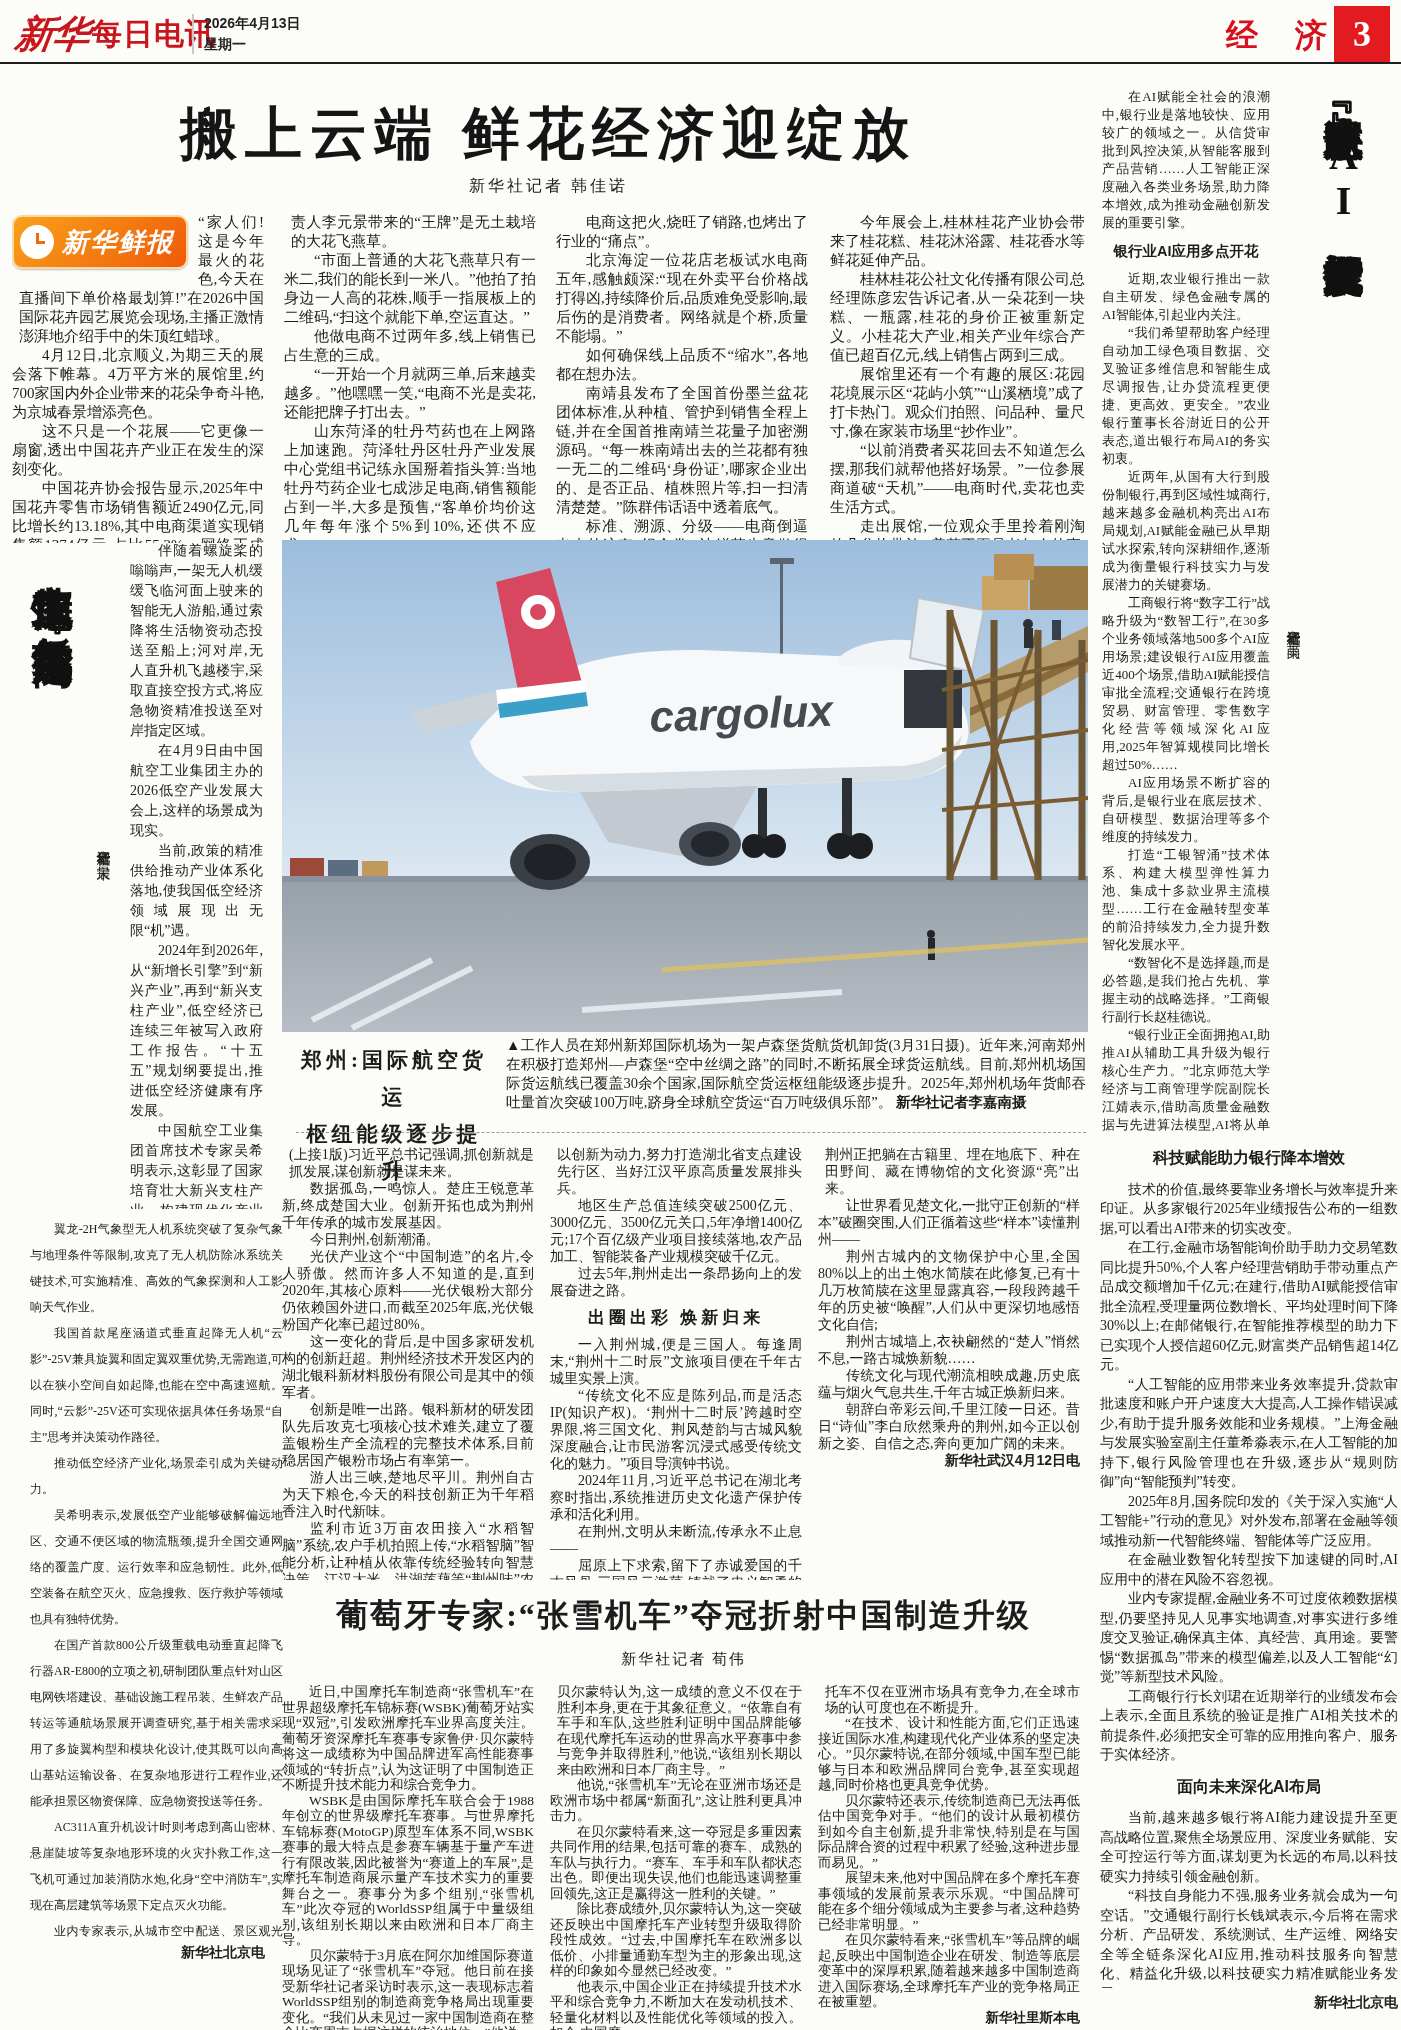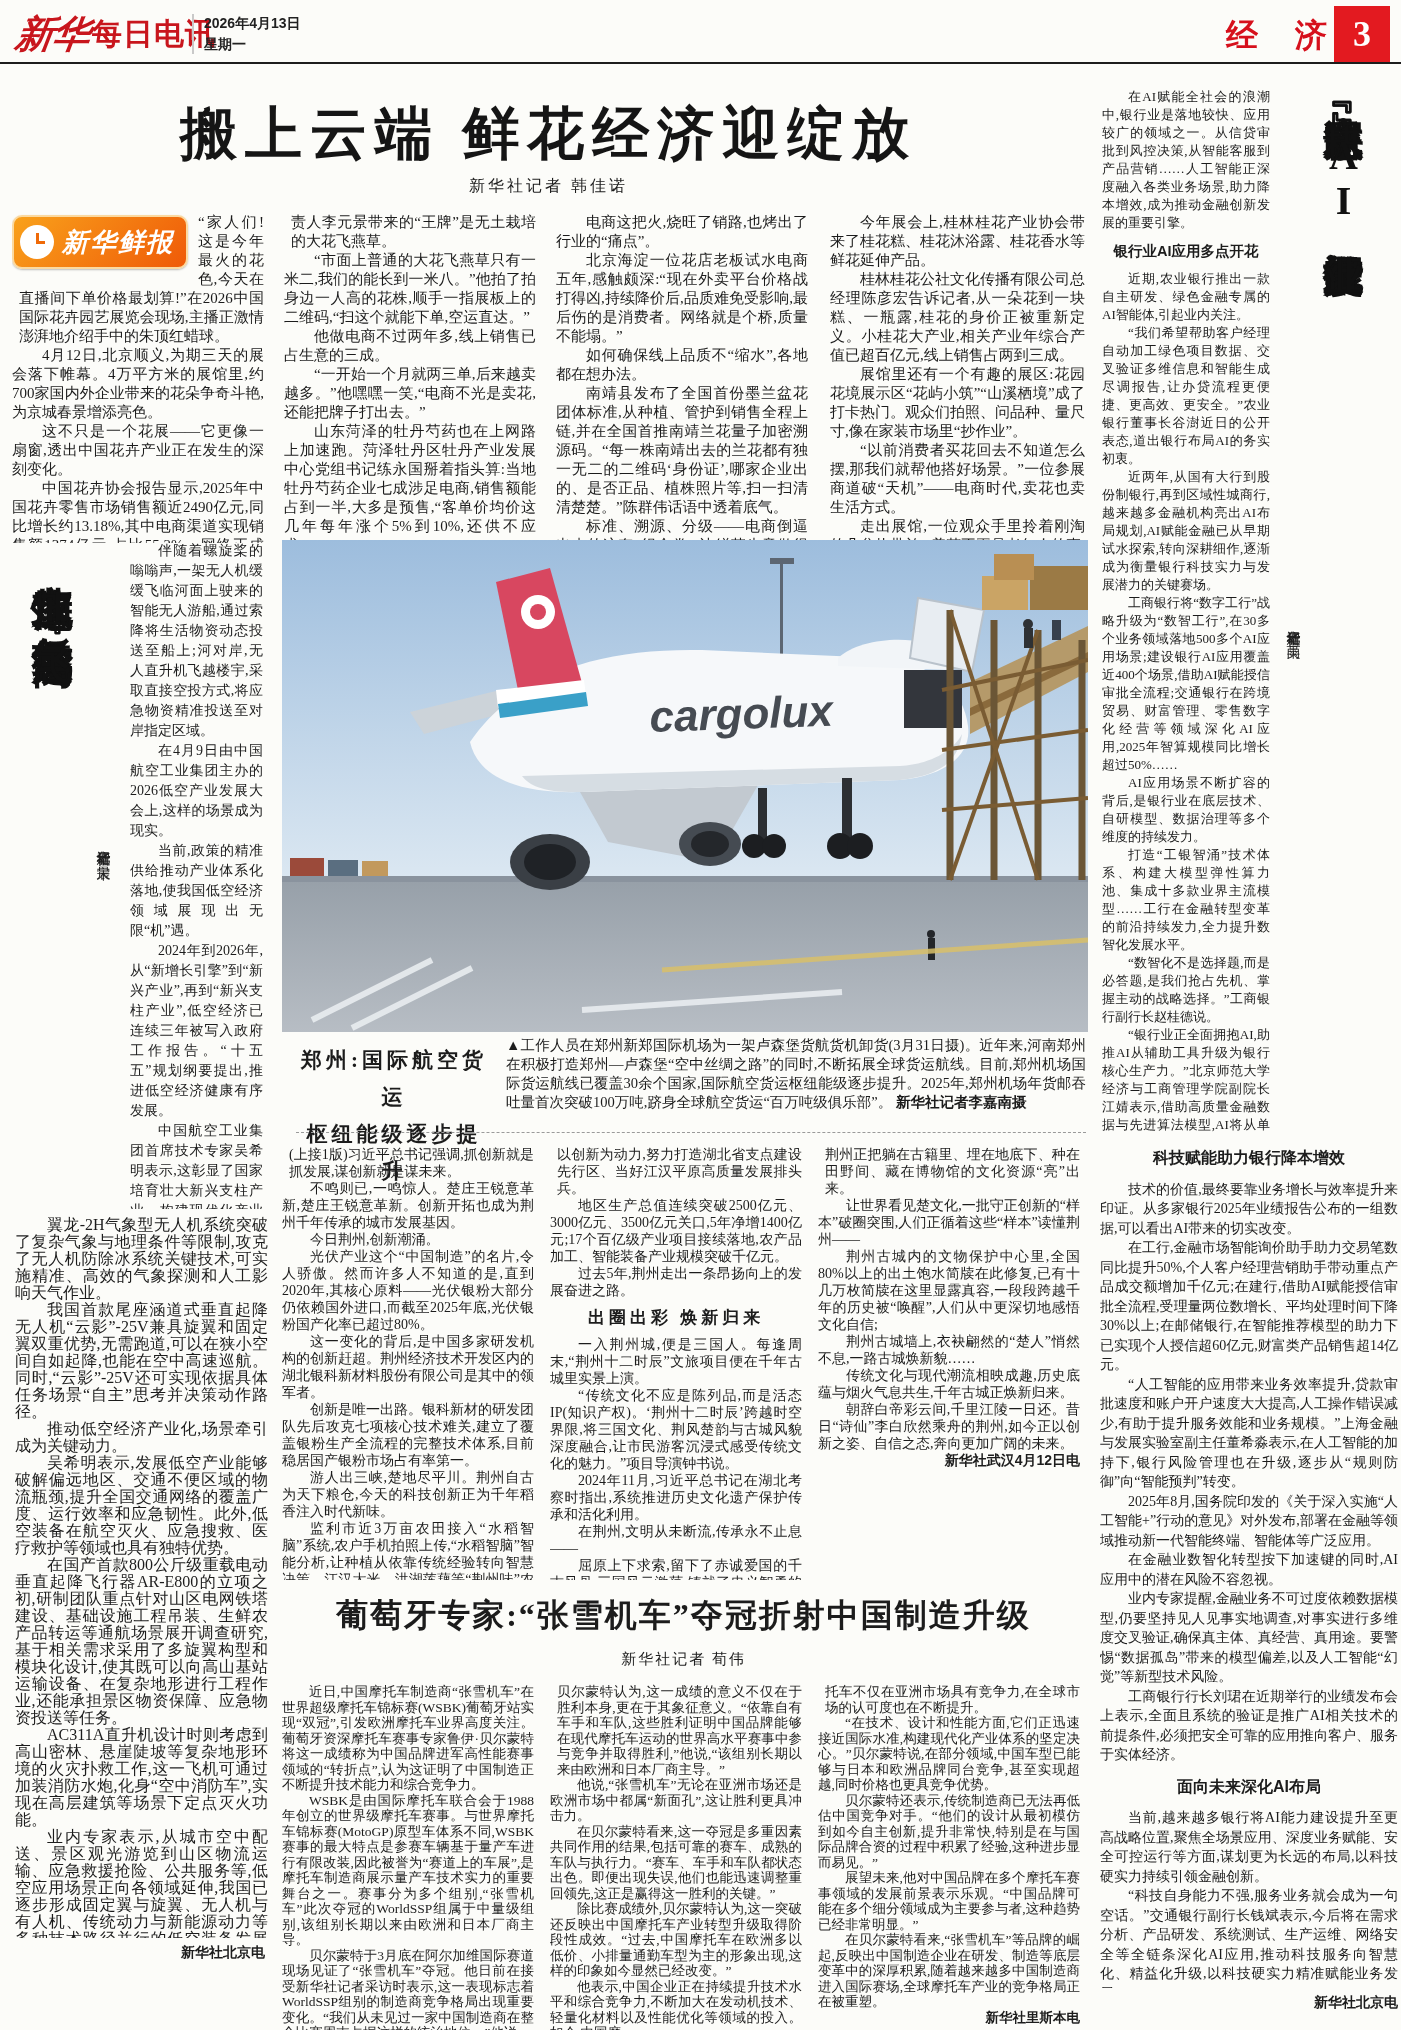--- a/index.html
+++ b/index.html
@@ -45,21 +45,21 @@
               background:#ef6a08;}
   .badge-text{color:#fff;font-size:26px;font-weight:bold;font-style:italic;
               letter-spacing:2px;margin-left:8px;}
   
   .vtitle{position:absolute;writing-mode:vertical-rl;text-orientation:upright;
           font-weight:bold;color:#111;}
   #lowalt-vtitle{left:26px;top:552px;height:662px;font-size:41px;letter-spacing:1px;}
   .vbyline{position:absolute;writing-mode:vertical-rl;text-orientation:upright;font-size:14px;}
   #lowalt-vbyline{left:94px;top:840px;height:290px;}
   #lowalt-narrow{left:130px;top:541px;width:133px;height:668px;font-size:14px;line-height:20px;}
-  #lowalt-wide{left:15px;top:1216px;width:253px;height:722px;font-size:16px;line-height:17px;}
+  #lowalt-wide{left:30px;top:1216px;width:253px;height:722px;font-size:12px;line-height:26px;}
   #lowalt-dateline{position:absolute;left:12px;top:1944px;width:253px;text-align:right;
                    font-weight:bold;font-family:"Liberation Sans",sans-serif;font-size:14px;}
   
   .photo{position:absolute;left:282px;top:540px;width:806px;height:492px;overflow:hidden;}
   .caption-title{position:absolute;left:296px;top:1042px;width:196px;text-align:center;
                  font-size:21px;font-weight:bold;letter-spacing:4px;line-height:37px;}
   .caption-text{position:absolute;left:506px;top:1036px;width:580px;font-size:14.5px;
                 line-height:19px;text-align:justify;}
   .caption-text .credit{font-weight:bold;font-family:"Liberation Sans",sans-serif;}
   .dash-rule{position:absolute;left:296px;top:1132px;width:790px;border-top:1px dashed #9a9a9a;}
@@ -249,21 +249,21 @@
     <div>枢纽能级逐步提升</div>
   </div>
   <div class="caption-text">
     <span>▲工作人员在郑州新郑国际机场为一架卢森堡货航货机卸货(3月31日摄)。近年来,河南郑州在积极打造郑州—卢森堡“空中丝绸之路”的同时,不断拓展全球货运航线。目前,郑州机场国际货运航线已覆盖30余个国家,国际航空货运枢纽能级逐步提升。2025年,郑州机场年货邮吞吐量首次突破100万吨,跻身全球航空货运“百万吨级俱乐部”。</span>
     <span class="credit">新华社记者李嘉南摄</span>
   </div>
   <div class="dash-rule"></div>
 
   <div class="col jcol" id="jcol1">
       <p class="noindent">(上接1版)习近平总书记强调,抓创新就是抓发展,谋创新就是谋未来。</p>
-      <p>不鸣则已,一鸣惊人。楚庄王锐意革新,楚庄王锐意革新。创新开拓也成为荆州千年传承的城市发展基因。</p>
+      <p>数据孤岛,一鸣惊人。楚庄王锐意革新,终成楚国大业。创新开拓也成为荆州千年传承的城市发展基因。</p>
       <p>今日荆州,创新潮涌。</p>
       <p>光伏产业这个“中国制造”的名片,令人骄傲。然而许多人不知道的是,直到2020年,其核心原料——光伏银粉大部分仍依赖国外进口,而截至2025年底,光伏银粉国产化率已超过80%。</p>
       <p>这一变化的背后,是中国多家研发机构的创新赶超。荆州经济技术开发区内的湖北银科新材料股份有限公司是其中的领军者。</p>
       <p>创新是唯一出路。银科新材的研发团队先后攻克七项核心技术难关,建立了覆盖银粉生产全流程的完整技术体系,目前稳居国产银粉市场占有率第一。</p>
       <p>游人出三峡,楚地尽平川。荆州自古为天下粮仓,今天的科技创新正为千年稻香注入时代新味。</p>
       <p>监利市近3万亩农田接入“水稻智脑”系统,农户手机拍照上传,“水稻智脑”智能分析,让种植从依靠传统经验转向智慧决策。江汉大米、洪湖莲藕等“荆州味”农产品走俏全国。</p>
     </div>
   <div class="col jcol" id="jcol2">
       <p class="noindent">以创新为动力,努力打造湖北省支点建设先行区、当好江汉平原高质量发展排头兵。</p>
       <p>地区生产总值连续突破2500亿元、3000亿元、3500亿元关口,5年净增1400亿元;17个百亿级产业项目接续落地,农产品加工、智能装备产业规模突破千亿元。</p>

